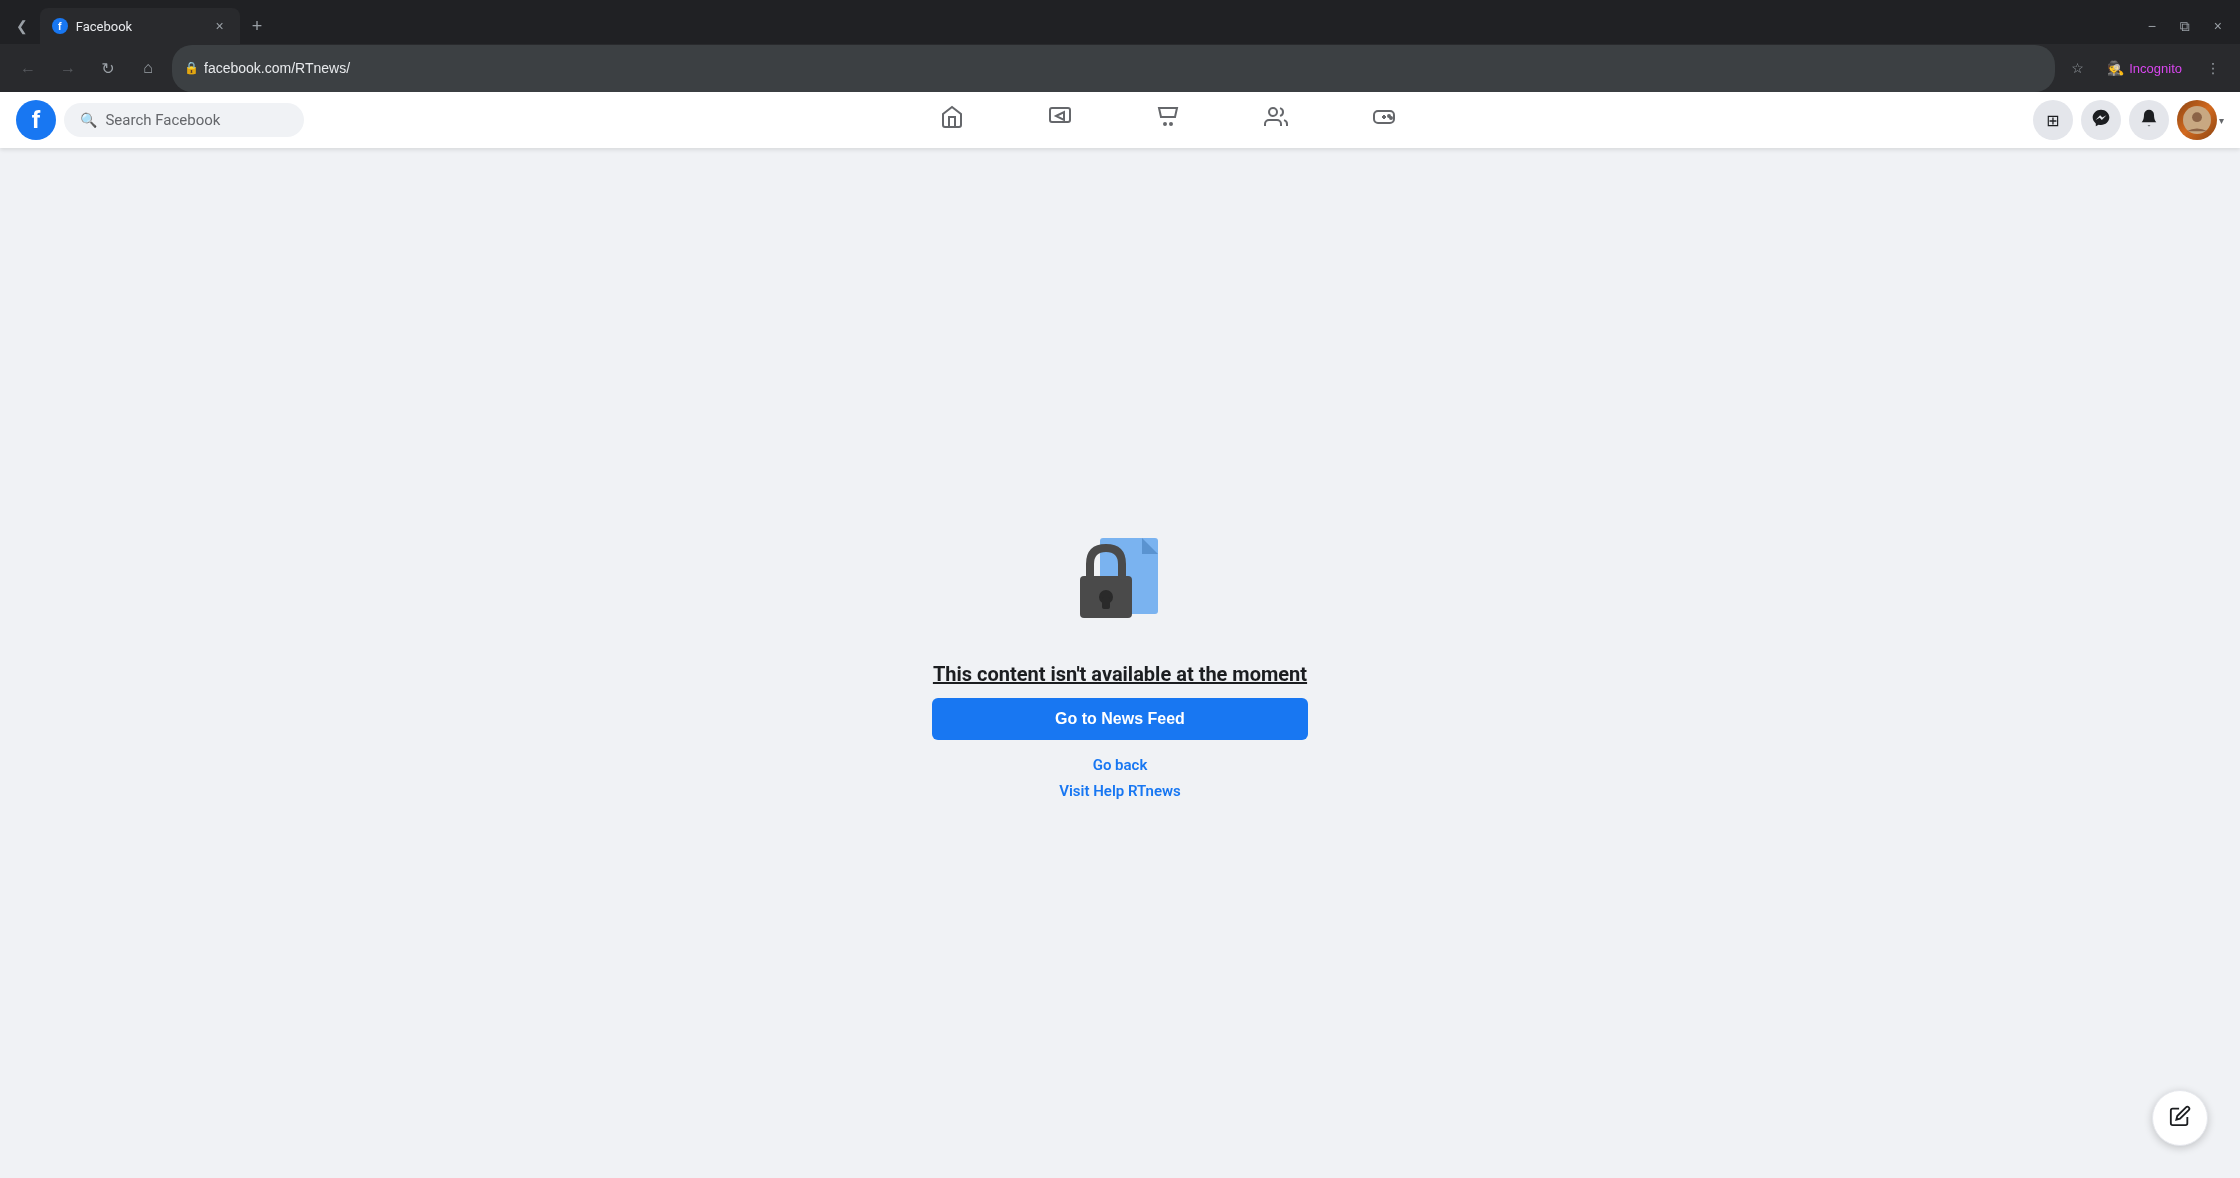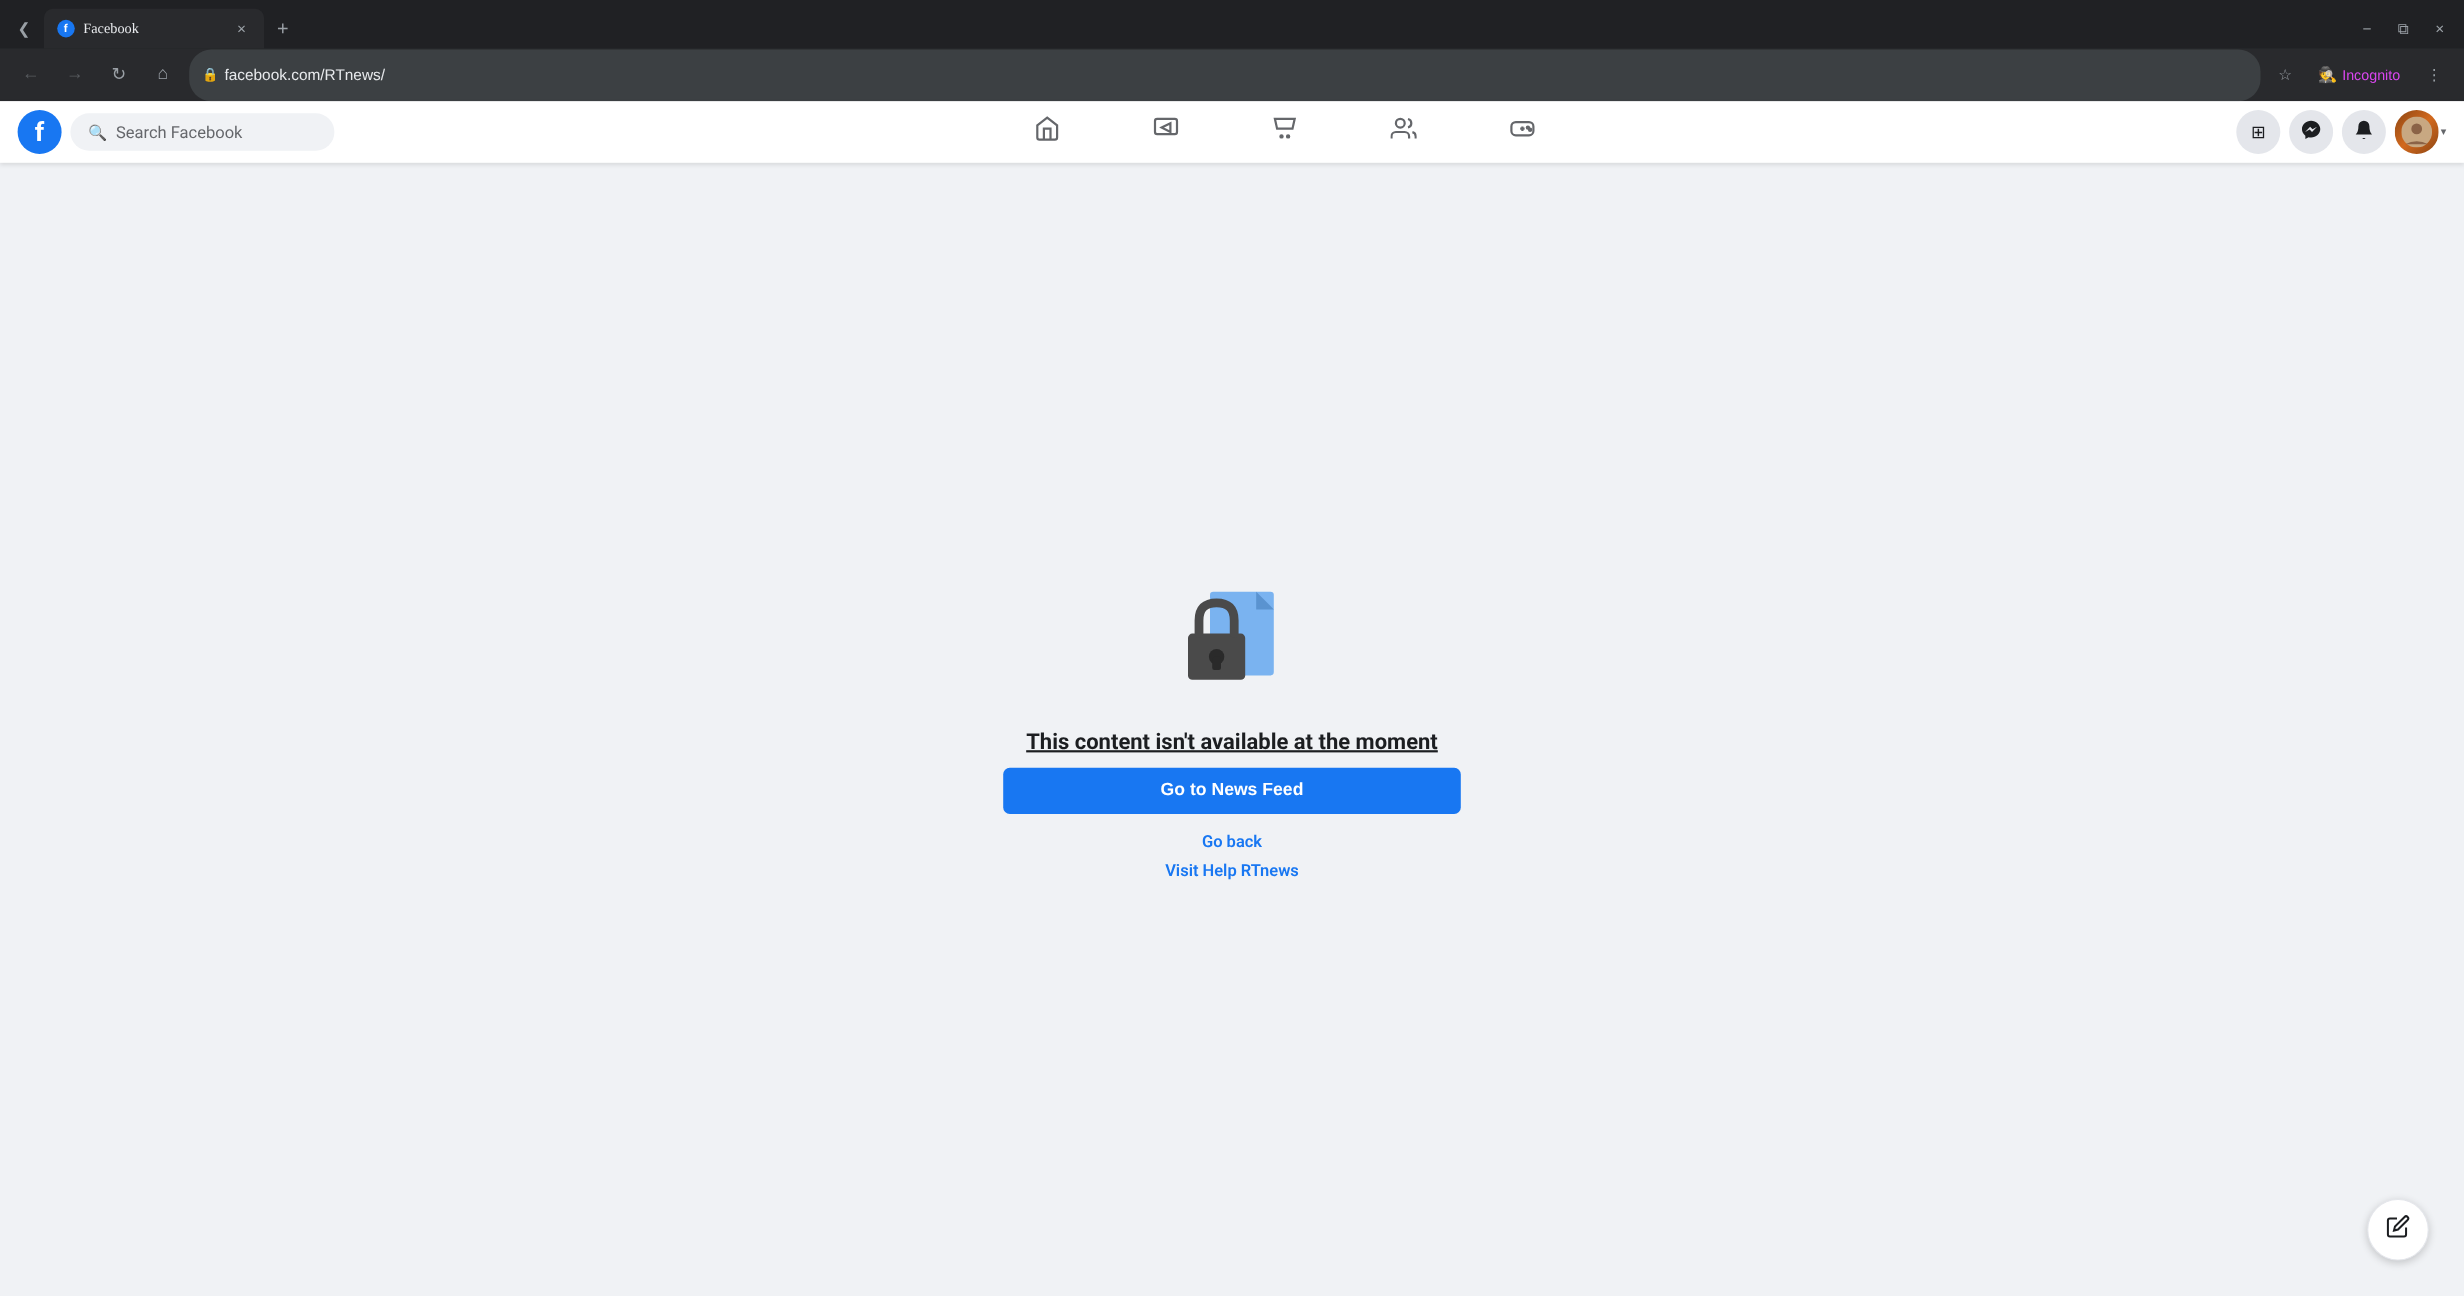--- a/index.html
+++ b/index.html
@@ -54,21 +54,20 @@
       font-size: 10px;
       flex-shrink: 0;
     }
     .tab-title {
       color: #e8eaed;
       font-size: 13px;
       flex: 1;
       overflow: hidden;
       text-overflow: ellipsis;
       white-space: nowrap;
-      font-family: Liberation Serif, serif;
     }
     .tab-close {
       color: #9aa0a6;
       background: none;
       border: none;
       cursor: pointer;
       font-size: 14px;
       padding: 2px 4px;
       border-radius: 50%;
       line-height: 1;
@@ -309,21 +308,21 @@
     .go-to-feed-btn {
       background: #1877f2;
       color: white;
       border: none;
       border-radius: 6px;
       padding: 12px 80px;
       font-size: 16px;
       font-weight: 600;
       cursor: pointer;
       margin-bottom: 16px;
-      width: 416px;
+      width: 376px;
     }
     .go-back-link, .help-link {
       color: #1877f2;
       font-size: 15px;
       text-decoration: none;
       cursor: pointer;
       display: block;
       margin-bottom: 8px;
       font-weight: 600;
     }

